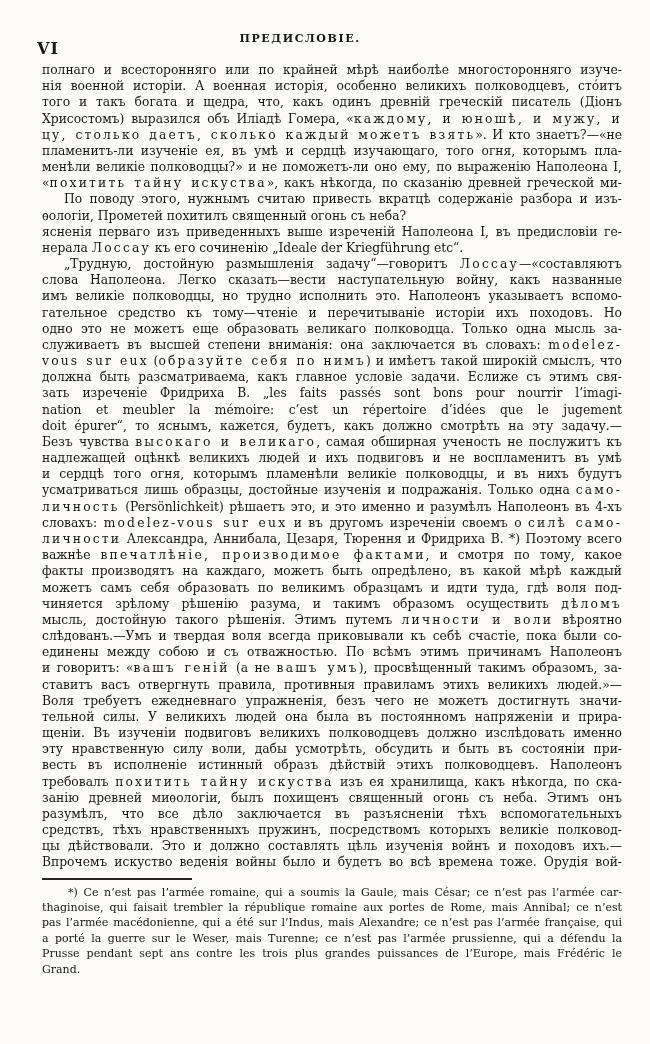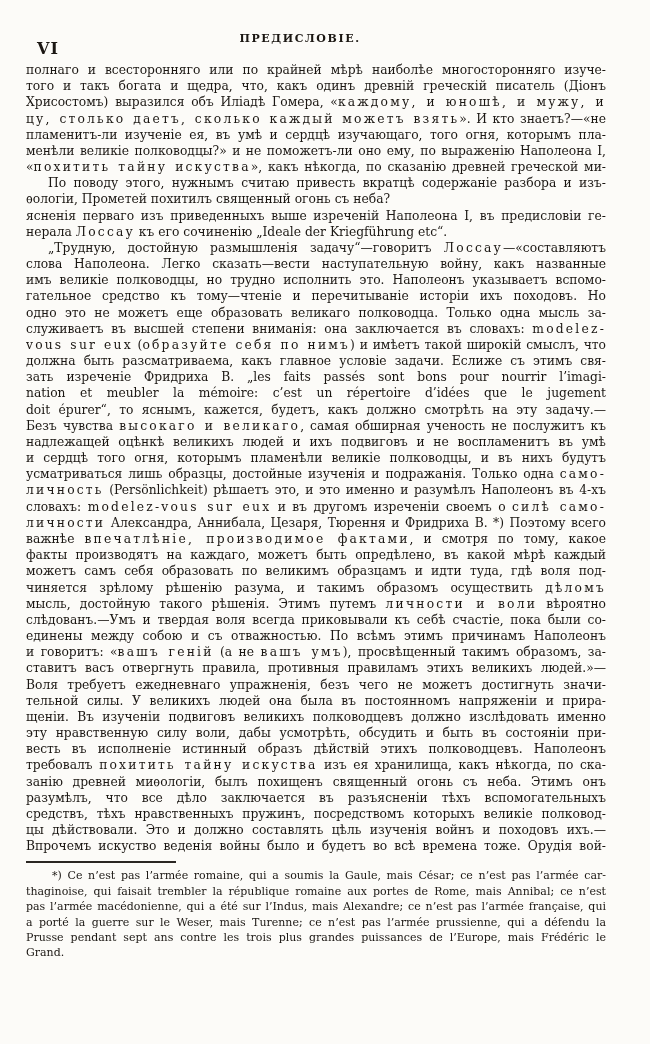--- a/index.html
+++ b/index.html
@@ -36,21 +36,21 @@
     left: 0;
     top: 4px;
     width: 530px;
     text-align: center;
     font-size: 11px;
     font-weight: bold;
     letter-spacing: 1.6px;
   }
   .column {
     position: absolute;
-    left: 26px;
+    left: 42px;
     top: 62px;
     width: 580px;
   }
   .line {
     height: 16.18px;
     line-height: 16.18px;
     font-size: 12.3px;
     text-align: justify;
     text-align-last: justify;
     white-space: normal;
@@ -82,20 +82,21 @@
 
 <div class="page">
   <div class="header">
     <span class="pagenum">VI</span>
     <div class="runtitle">ПРЕДИСЛОВІЕ.</div>
   </div>
 
   <div class="column">
     <div>
         <div class="line"><span>полнаго и всесторонняго или по крайней мѣрѣ наиболѣе многосторонняго изуче-</span></div>
+        <div class="line"><span>нія военной исторіи. А военная исторія, особенно великихъ полководцевъ, стóитъ</span></div>
         <div class="line"><span>того и такъ богата и щедра, что, какъ одинъ древній греческій писатель (Діонъ</span></div>
         <div class="line"><span>Хрисостомъ) выразился объ Иліадѣ Гомера, «</span><span class="sp">каждому, и юношѣ, и мужу, и стар-</span></div>
         <div class="line"><span class="sp">цу, столько даетъ, сколько каждый можетъ взять</span><span>». И кто знаетъ?—«не вос-</span></div>
         <div class="line"><span>пламенитъ-ли изученіе ея, въ умѣ и сердцѣ изучающаго, того огня, которымъ пла-</span></div>
         <div class="line"><span>менѣли великіе полководцы?» и не поможетъ-ли оно ему, по выраженію Наполеона I,</span></div>
         <div class="line"><span>«</span><span class="sp">похитить тайну искуства</span><span>», какъ нѣкогда, по сказанію древней греческой ми-</span></div>
         <div class="line indent"><span>По поводу этого, нужнымъ считаю привесть вкратцѣ содержаніе разбора и изъ-</span></div>
         <div class="line last"><span>ѳологіи, Прометей похитилъ священный огонь съ неба?</span></div>
         <div class="line"><span>ясненія перваго изъ приведенныхъ выше изреченій Наполеона I, въ предисловіи ге-</span></div>
         <div class="line last"><span>нерала </span><span class="sp">Лоссау</span><span> къ его сочиненію „Ideale der Kriegführung etc“.</span></div>

